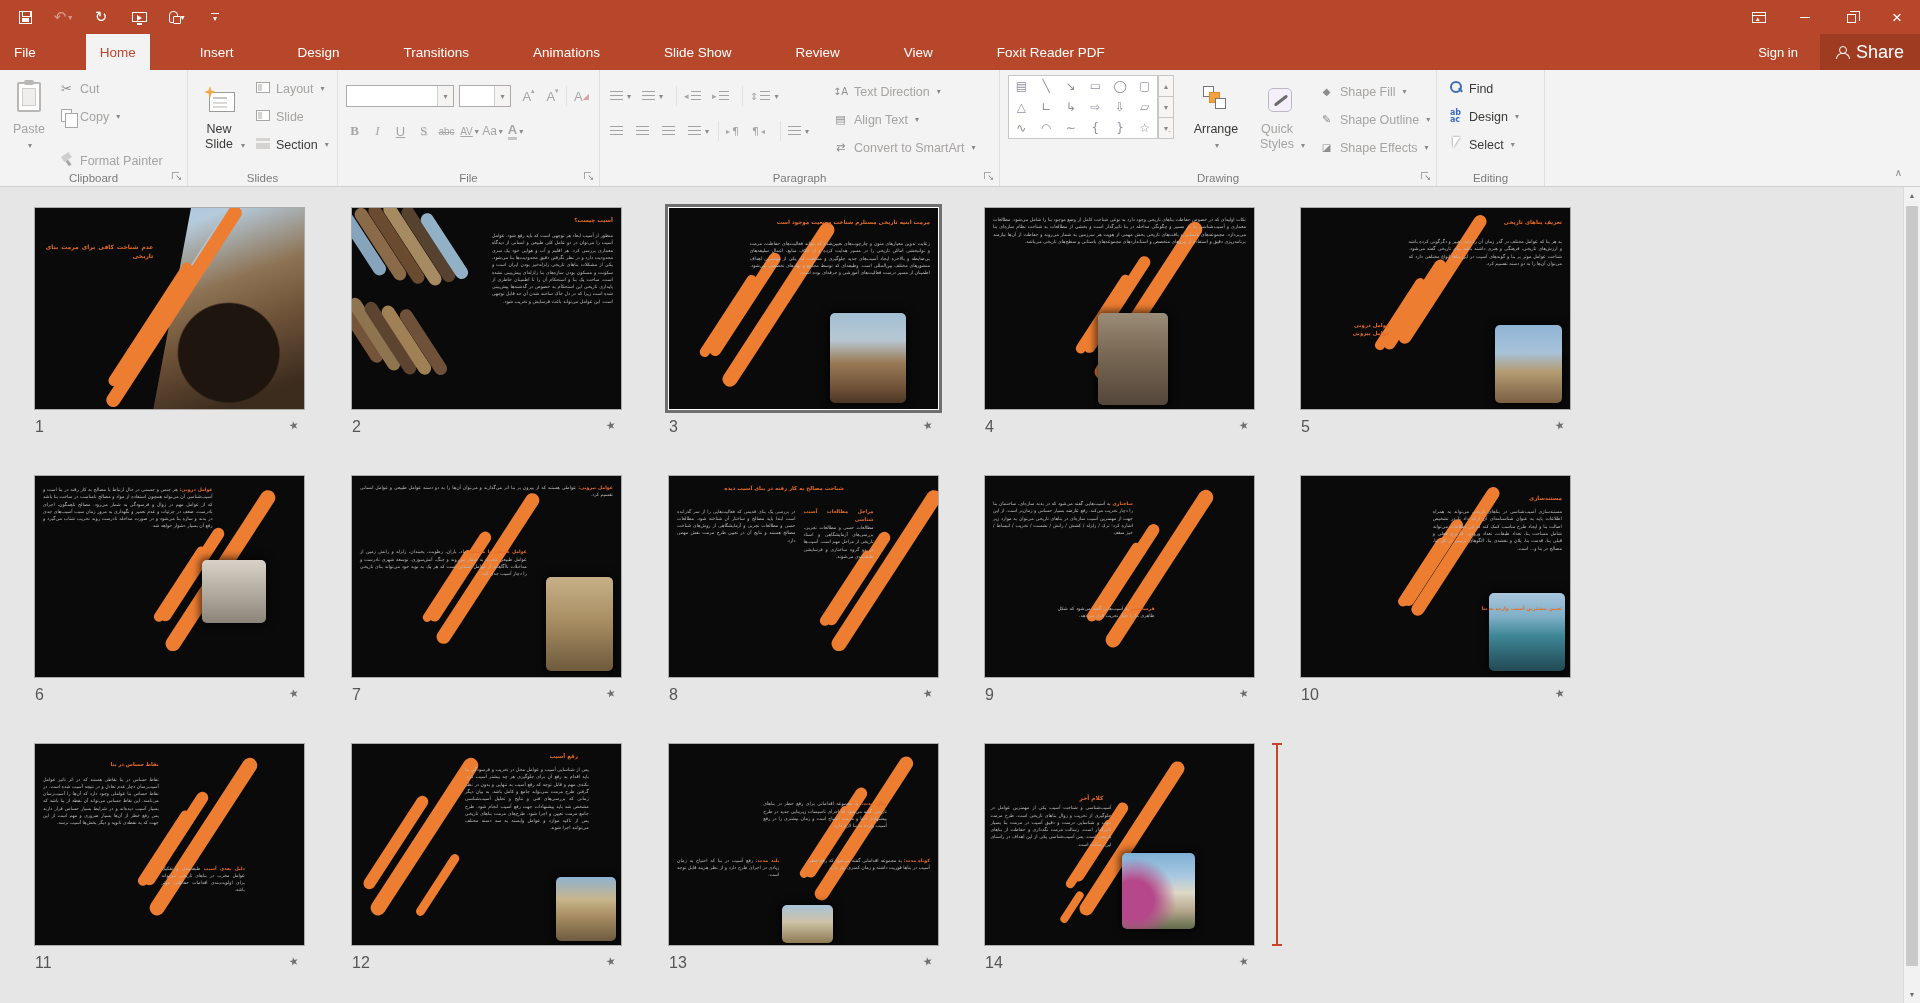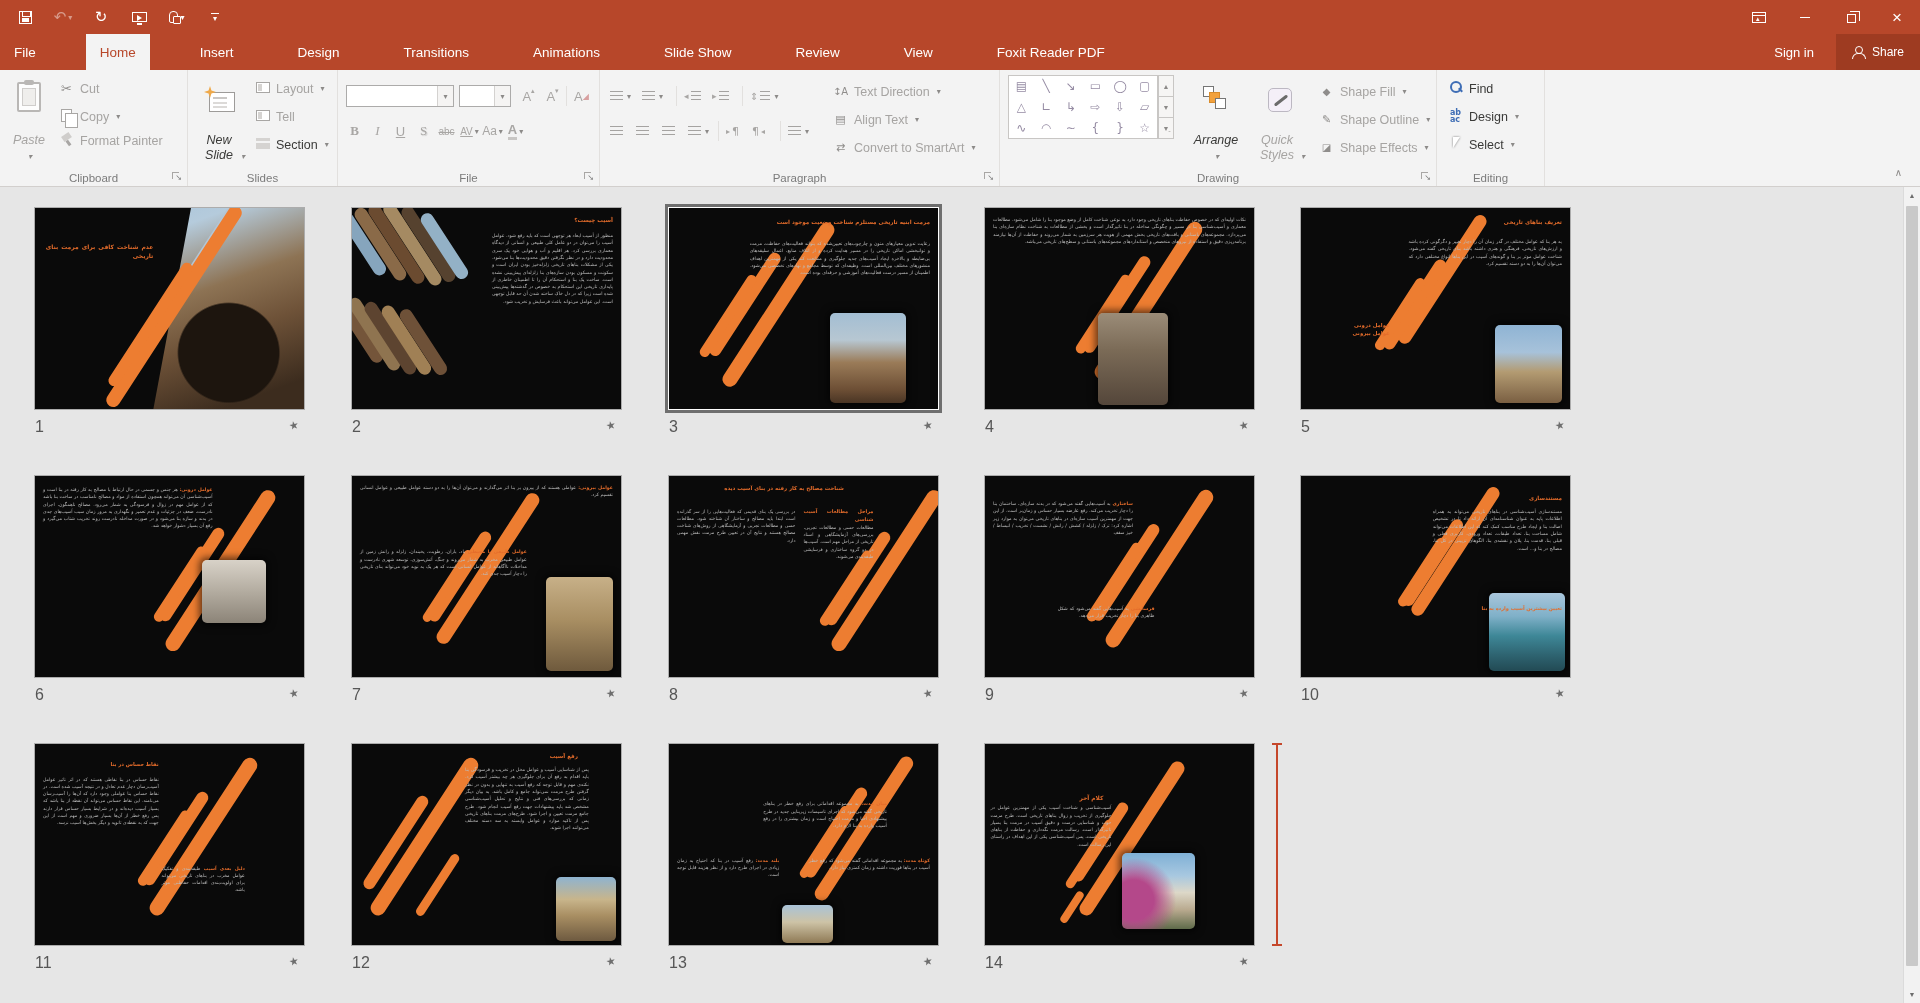--- a/index.html
+++ b/index.html
@@ -43,37 +43,37 @@
 
   
   .tabrow{position:absolute;left:0;top:34px;width:1920px;height:36px;background:var(--red);display:flex;align-items:stretch;color:#fff;font-size:13.5px;}
   .tab{padding:0 14px;display:flex;align-items:center;white-space:nowrap;}
   .tab.active{background:var(--ribbon);color:var(--red);}
   .tellme{display:flex;align-items:center;gap:7px;color:rgba(255,255,255,.85);padding:0 12px;}
   .bulb{width:8px;height:8px;border:1px solid rgba(255,255,255,.85);border-radius:50%;position:relative;display:inline-block;}
   .bulb::after{content:"";position:absolute;left:2px;bottom:-4px;width:2px;height:3px;background:rgba(255,255,255,.85);}
   .acct{position:absolute;right:0;top:0;height:36px;display:flex;align-items:stretch;}
   .signin{display:flex;align-items:center;padding:0 22px;font-size:13px;}
-  .sharebtn{display:flex;align-items:center;gap:8px;padding:0 16px;background:var(--red-dark);font-size:12px;}
+  .sharebtn{display:flex;align-items:center;gap:8px;padding:0 16px;background:var(--red-dark);font-size:18px;}
   .person{width:12px;height:12px;position:relative;display:inline-block;}
   .person::before{content:"";position:absolute;left:3px;top:0;width:6px;height:6px;border:1px solid #fff;border-radius:50%;}
   .person::after{content:"";position:absolute;left:0;bottom:-1px;width:12px;height:5px;border:1px solid #fff;border-bottom:none;border-radius:6px 6px 0 0;}
 
   
   .ribbon{position:absolute;left:0;top:70px;width:1920px;height:117px;background:var(--ribbon);
           border-bottom:1px solid #D2CFCD;display:flex;font-size:12.5px;color:var(--en);}
   .rgroup{position:relative;height:100%;border-right:1px solid var(--line);flex:none;}
   .glabel{position:absolute;left:0;right:0;bottom:2px;text-align:center;font-size:11.5px;color:#7B7B7B;}
   .launcher{position:absolute;right:5px;bottom:4px;width:10px;height:10px;}
   .launcher::before{content:"";position:absolute;left:0;top:0;width:6px;height:6px;border-left:1px solid #A8A6A4;border-top:1px solid #A8A6A4;}
   .launcher i{position:absolute;right:0;bottom:0;font-style:normal;font-size:8px;color:#7b7b7b;font-family:"DejaVu Sans",sans-serif;}
   .dis{color:var(--dis) !important;}
   .bigbtn{position:absolute;top:4px;height:86px;text-align:center;}
   .bigbtn .bicon{height:38px;display:flex;align-items:flex-end;justify-content:center;}
-  .bigbtn .blab{margin-top:21px;line-height:15px;font-style:italic;}
+  .bigbtn .blab{margin-top:10px;line-height:15px;}
   .dd{font-size:8px;color:#8C8A88;margin-left:2px;}
   .sbtn{position:absolute;height:23px;display:flex;align-items:center;gap:5px;white-space:nowrap;}
   .sicon{width:17px;text-align:center;font-size:13px;color:#8f8d8b;flex:none;font-family:"DejaVu Sans",sans-serif;}
 
   
   .clipic{width:24px;height:30px;border:2px solid #b9b7b5;border-radius:2px;position:relative;background:#fdfdfd;}
   .clipic::before{content:"";position:absolute;left:5px;top:-4px;width:10px;height:5px;background:#b9b7b5;border-radius:2px;}
   .clipic::after{content:"";position:absolute;left:3px;top:4px;width:12px;height:16px;background:#efeeec;border:1px solid #cfcdcb;}
   .copyic{width:11px;height:13px;border:1px solid #a8a6a4;position:relative;background:#fff;}
   .copyic::before{content:"";position:absolute;left:3px;top:3px;width:11px;height:13px;border:1px solid #a8a6a4;background:#fff;}
@@ -229,21 +229,21 @@
       </div>
       <div class="sbtn dis" style="left:58px;top:7px">
           <span class="sicon">✂</span>
           <span>Cut</span>
         </div>
       <div class="sbtn dis" style="left:58px;top:35px">
           <span class="sicon"><span class="copyic" style="display:inline-block"></span></span>
           <span>Copy</span>
           <span class="dd">▾</span>
         </div>
-      <div class="sbtn dis" style="left:58px;top:59px">
+      <div class="sbtn dis" style="left:58px;top:79px">
           <span class="sicon"><span class="fpic" style="display:inline-block"></span></span>
           <span>Format Painter</span>
         </div>
       <div class="glabel"><span>Clipboard</span></div>
       <span class="launcher">
           <i>↘</i>
         </span>
     </div>
 
     <div class="rgroup" style="width:150px">
@@ -255,21 +255,21 @@
           </div>
         <div class="blab"><span style="display:inline-block;width:40px">New Slide</span><span class="dd">▾</span></div>
       </div>
       <div class="sbtn dis" style="left:66px;top:7px">
           <span class="sicon"><span class="layic" style="display:inline-block"></span></span>
           <span>Layout</span>
           <span class="dd">▾</span>
         </div>
       <div class="sbtn dis" style="left:66px;top:35px">
           <span class="sicon"><span class="layic" style="display:inline-block"></span></span>
-          <span>Tell</span>
+          <span>Slide</span>
         </div>
       <div class="sbtn" style="left:66px;top:63px">
           <span class="sicon"><span class="secic" style="display:inline-block"></span></span>
           <span>Section</span>
           <span class="dd">▾</span>
         </div>
       <div class="glabel"><span>Slides</span></div>
     </div>
 
     <div class="rgroup" style="width:262px">

